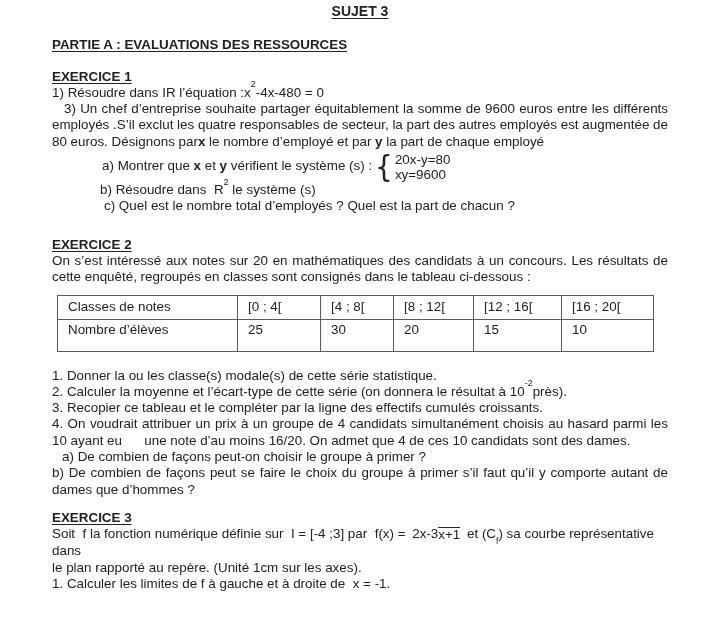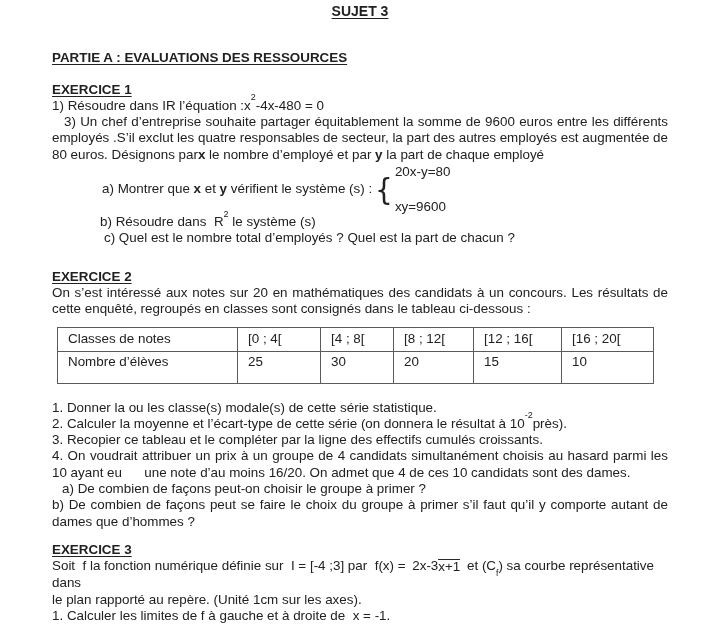--- a/index.html
+++ b/index.html
@@ -13,41 +13,41 @@
     color: #212121;
     font-family: "Liberation Sans", sans-serif;
     font-size: 13.4px;
     line-height: 16.3px;
     overflow: hidden;
   }
   p { margin: 0; text-align: justify; }
   .center { text-align: center; }
   .hd { font-weight: 700; text-decoration: underline; text-decoration-thickness: 1px; text-underline-offset: 2px; }
   .title { font-size: 14px; text-align: center; }
-  .mt-part { margin-top: 31px; }
+  .mt-part { margin-top: 18px; }
   .mt-ex1 { margin-top: 15px; }
   .mt-ex2 { margin-top: 22px; }
   .mt-ex3 { margin-top: 12px; }
   .ind-9  { text-indent: 9px; }
   .ind-12 { text-indent: 12px; }
   .ind-48 { padding-left: 48px; }
   .ind-52 { padding-left: 52px; }
   .ind-10 { text-indent: 10px; }
   b { font-weight: 700; }
   sup { font-size: 9px; position: relative; top: -4px; line-height: 0; }
   sub { font-size: 8.5px; position: relative; top: 2px; line-height: 0; }
   
   .sys { display: flex; align-items: center; margin-left: 50px; margin-top: 1px; }
   .brace {
     font-family: "DejaVu Sans", sans-serif;
     font-size: 31px; line-height: 31px;
     margin-left: 2px; margin-right: 1px;
     transform: scaleX(0.9);
   }
-  .eqs { display: flex; flex-direction: column; line-height: 15px; gap: 20px; }
+  .eqs { display: flex; flex-direction: column; line-height: 15px; }
   
   table.notes { border-collapse: collapse; table-layout: fixed; margin: 9px 0 16px 5px; }
   table.notes td { border: 1.4px solid #5a5a5a; padding: 2px 4px 2px 10px; overflow: hidden; }
   table.notes tr.r1 td { height: 19px; vertical-align: middle; }
   table.notes tr.r2 td { height: 27px; vertical-align: top; }
   
   .frac {
     display: inline-flex; flex-direction: row;
     vertical-align: middle; text-align: center;
     line-height: 14px; margin: 0 3px; padding: 1px 0;

